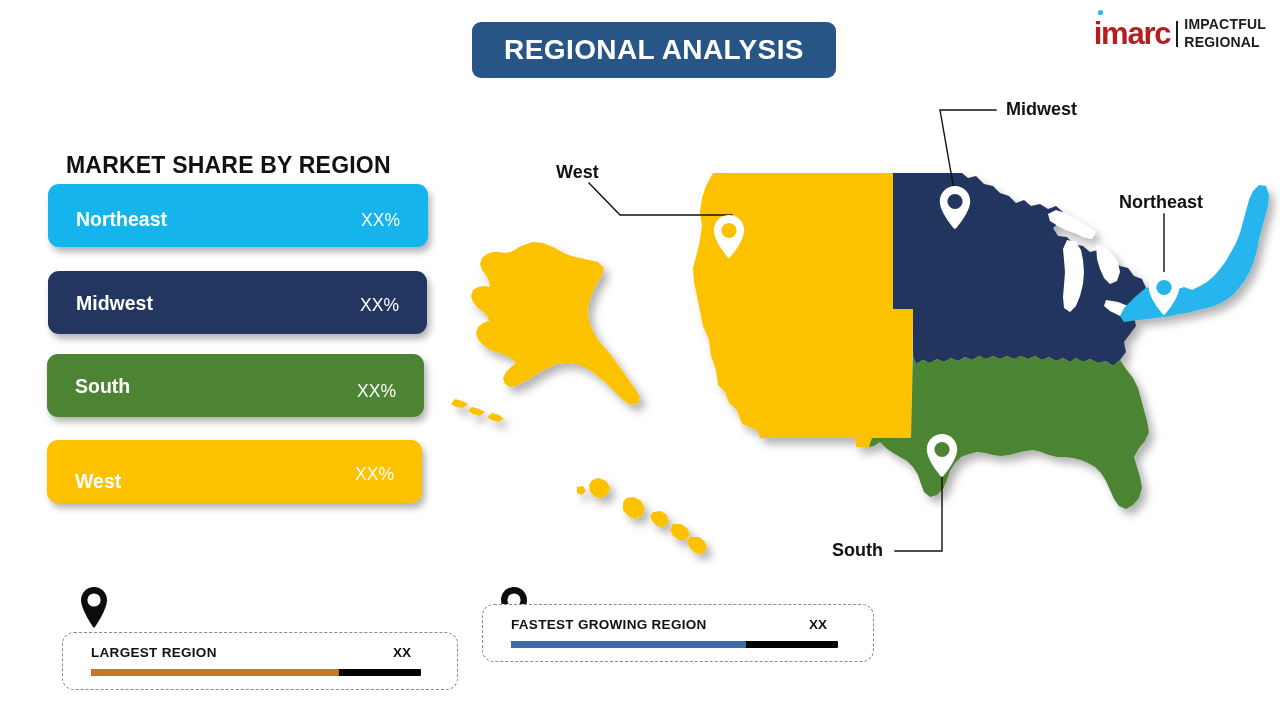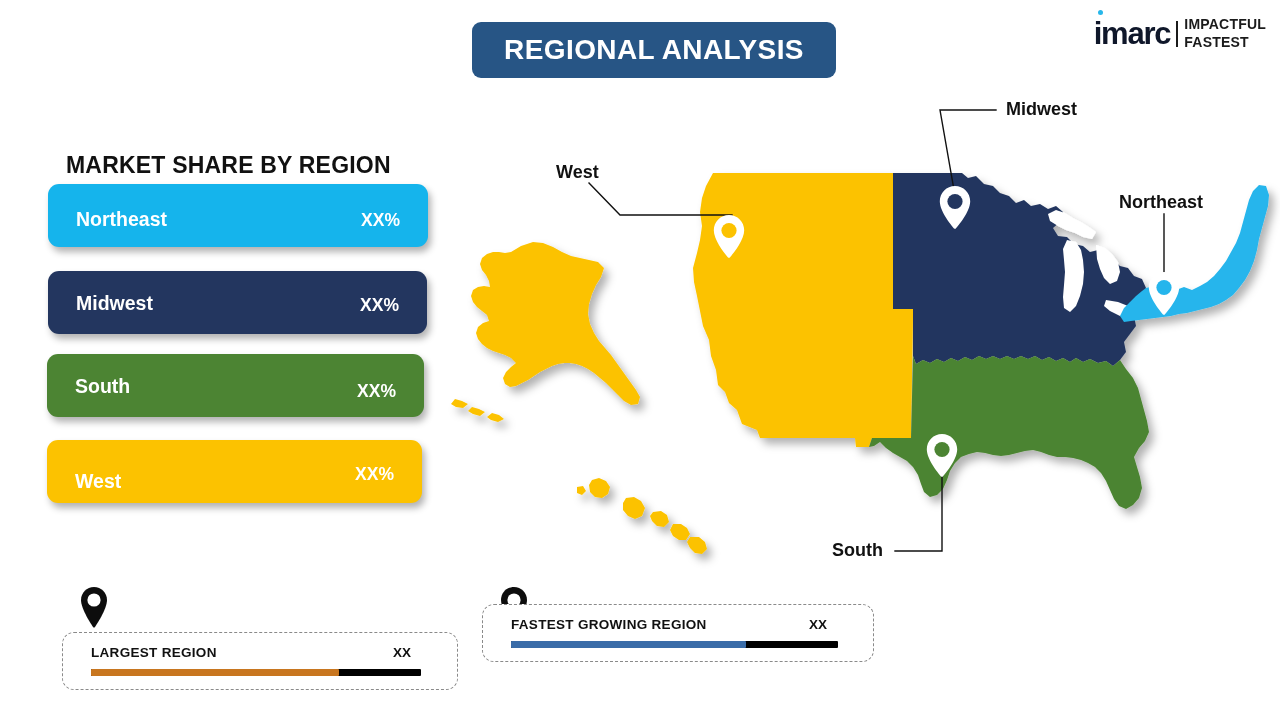--- a/index.html
+++ b/index.html
@@ -51,21 +51,21 @@
   .bar{
     position:absolute; height:63px; border-radius:11px;
     display:flex; align-items:center;
     box-shadow:3px 5px 7px rgba(0,0,0,.30);
     color:#fff;
   }
   .bar .label{
     font-size:19.5px; font-weight:bold; white-space:nowrap; position:absolute;
   }
   .bar .value{
-    font-size:17.5px; font-weight:bold; white-space:nowrap; position:absolute;text-align:center;
+    font-size:17.5px; font-weight:normal; white-space:nowrap; position:absolute;text-align:center;
   }
   .bar-0{ left:48px; top:184px; width:380px; background:#15B4EC; }
   .bar-0 .label{ left:28px; top:24px; }
   .bar-0 .value{ right:28px; top:26px; }
   .bar-1{ left:48px; top:271px; width:379px; background:#23365F; }
   .bar-1 .label{ left:28px; top:21px; }
   .bar-1 .value{ right:28px; top:24px; }
   .bar-2{ left:47px; top:354px; width:377px; background:#4C8433; }
   .bar-2 .label{ left:28px; top:21px; }
   .bar-2 .value{ right:28px; top:27px; }
@@ -111,28 +111,28 @@
 </head>
 <body>
 
 <div class="stage">
 
   <div class="title-banner" style="background: rgb(39, 85, 133);">
     <span class="txt">REGIONAL ANALYSIS</span>
   </div>
 
   <div class="logo">
-    <div class="logo-mark" style="color: #0f172a; margin-left: 40px;">
+    <div class="logo-mark" style="color: #b91c1c; margin-left: 40px;">
       <span class="logo-dot" style="color: rgb(39, 183, 234); background: rgb(39, 183, 234);"></span>
       <span>imarc</span>
     </div>
     <div class="logo-sep"></div>
     <div class="logo-tag">
       <div>IMPACTFUL</div>
-      <div>FASTEST</div>
+      <div>REGIONAL</div>
     </div>
   </div>
 
   <div class="panel-title">MARKET SHARE BY REGION</div>
 
   <div class="bar bar-0" style="background: rgb(21, 180, 236);">
     <span class="label">Northeast</span>
     <span class="value">XX%</span>
   </div>
   <div class="bar bar-1" style="background: rgb(35, 54, 95);">

